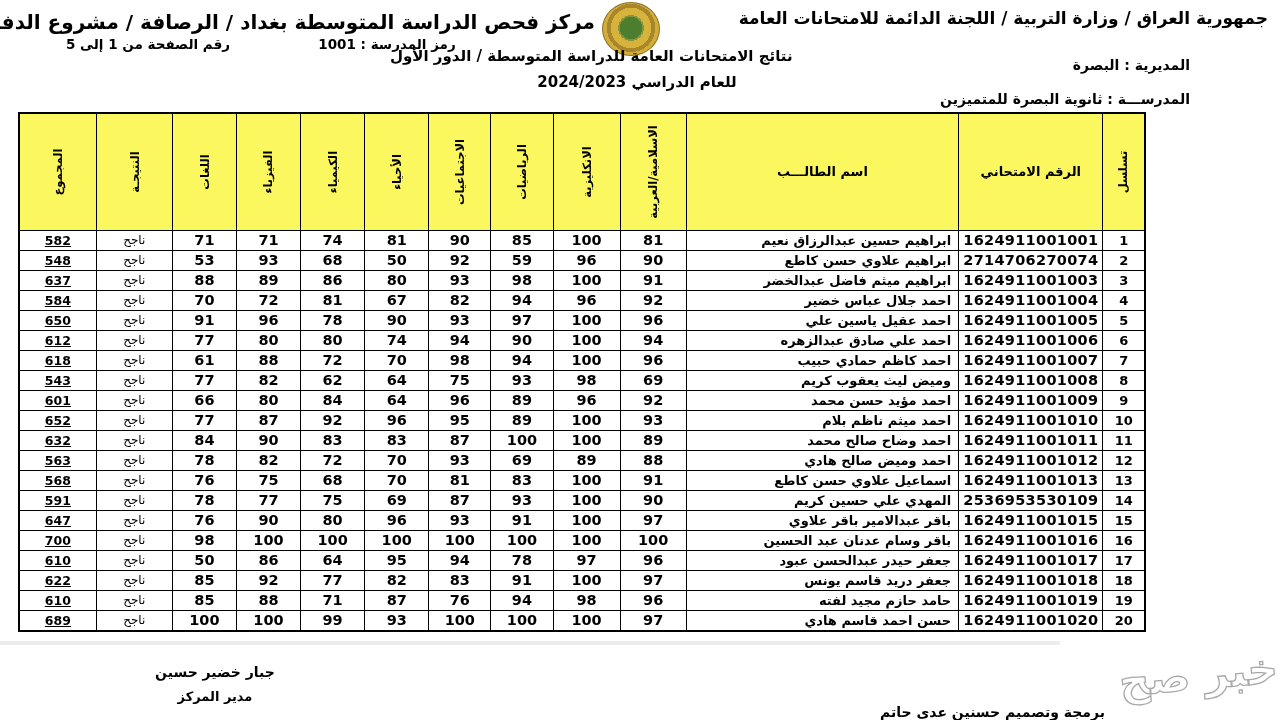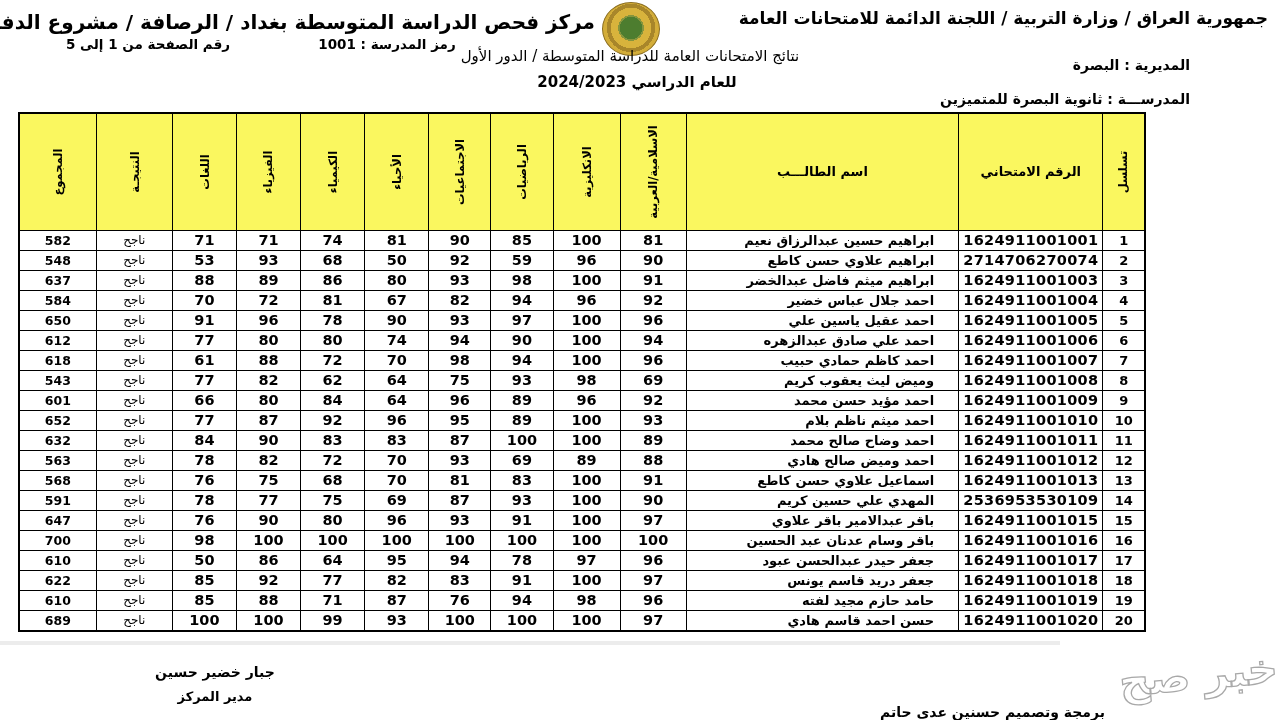--- a/index.html
+++ b/index.html
@@ -20,21 +20,21 @@
   .emblem {
     width:58px; height:54px; border-radius:50%;
     background: radial-gradient(circle at 50% 48%,
       #4d7d2f 0 29%, #86953c 29% 33%, #d8b33c 33% 52%,
       #a8862a 52% 62%, #d3ad39 62% 78%, #b6922e 78% 100%);
     border:1px solid #8a6d1f;
   }
   .proc-line  { top:10px; left:20px; width:575px; text-align:center; font-size:20px; font-weight:bold; white-space:nowrap; }
   .code-line  { top:36px; left:280px; width:200px; font-size:13.5px; font-weight:bold; text-align:center; white-space:nowrap; }
   .page-line  { top:36px; left:50px; width:180px; font-size:13.5px; font-weight:bold; text-align:right; white-space:nowrap; }
-  .title-line { top:47px; left:390px; width:480px; text-align:center; font-size:15px; font-weight:normal; white-space:nowrap; }
+  .title-line { top:47px; left:390px; width:480px; text-align:left; font-size:15px; font-weight:bold; white-space:nowrap; }
   .year-line  { top:73px; left:390px; width:480px; text-align:center; font-size:15px; font-weight:bold; }
   .year-line .num { direction:ltr; unicode-bidi:isolate; margin-left:14px; }
   .dir-line   { top:57px; right:90px; font-size:14px; font-weight:bold; white-space:nowrap; }
   .school-line{ top:91px; right:90px; font-size:14px; font-weight:bold; white-space:nowrap; }
   .lbl-gap { margin-left:14px; }
 
   
   table.results {
     position:absolute; top:112px; left:18px;
     width:1128px; border-collapse:collapse; table-layout:fixed;
@@ -45,24 +45,24 @@
   thead th { background:#faf75f; height:117px; vertical-align:middle; text-align:center; }
   thead th .vwrap { display:flex; align-items:center; justify-content:center; height:112px; }
   thead th .rot {
     transform:rotate(-90deg); white-space:nowrap;
     font-size:11.5px; font-weight:bold;
   }
   thead th .hor { font-size:13px; font-weight:bold; white-space:nowrap; }
   tbody td { height:19.4px; line-height:19px; text-align:center; font-size:13px; padding:0; }
   tbody td.c-serial { font-size:13px; font-weight:bold; }
   tbody td.c-exam   { font-size:14.5px; font-weight:bold; letter-spacing:.3px; direction:ltr; }
-  tbody td.c-name   { text-align:right; padding-right:24px; font-size:13px; font-weight:bold; white-space:nowrap; }
+  tbody td.c-name   { text-align:right; padding-right:7px; font-size:13px; font-weight:bold; white-space:nowrap; }
   tbody td.c-score  { font-size:14.5px; font-weight:bold; }
   tbody td.c-result { font-size:12px; font-weight:normal; }
-  tbody td.c-total  { font-size:12.5px; font-weight:bold; }
+  tbody td.c-total  { font-size:12.5px; font-weight:bold;text-decoration:underline; }
 
   
   .shadow-strip { top:641px; left:0; width:1060px; height:4px; background:#ececec; }
   .sig-left  { top:664px; left:110px; width:210px; text-align:center; }
   .sig-right { top:704px; left:775px; width:330px; text-align:right; }
   .sig-name  { font-size:14px; font-weight:bold; white-space:nowrap; }
   .sig-title { font-size:13px; font-weight:bold; margin-top:9px; white-space:nowrap; }
   .watermark {
     top:650px; left:1128px; width:150px;
     font-size:42px; font-weight:bold;

